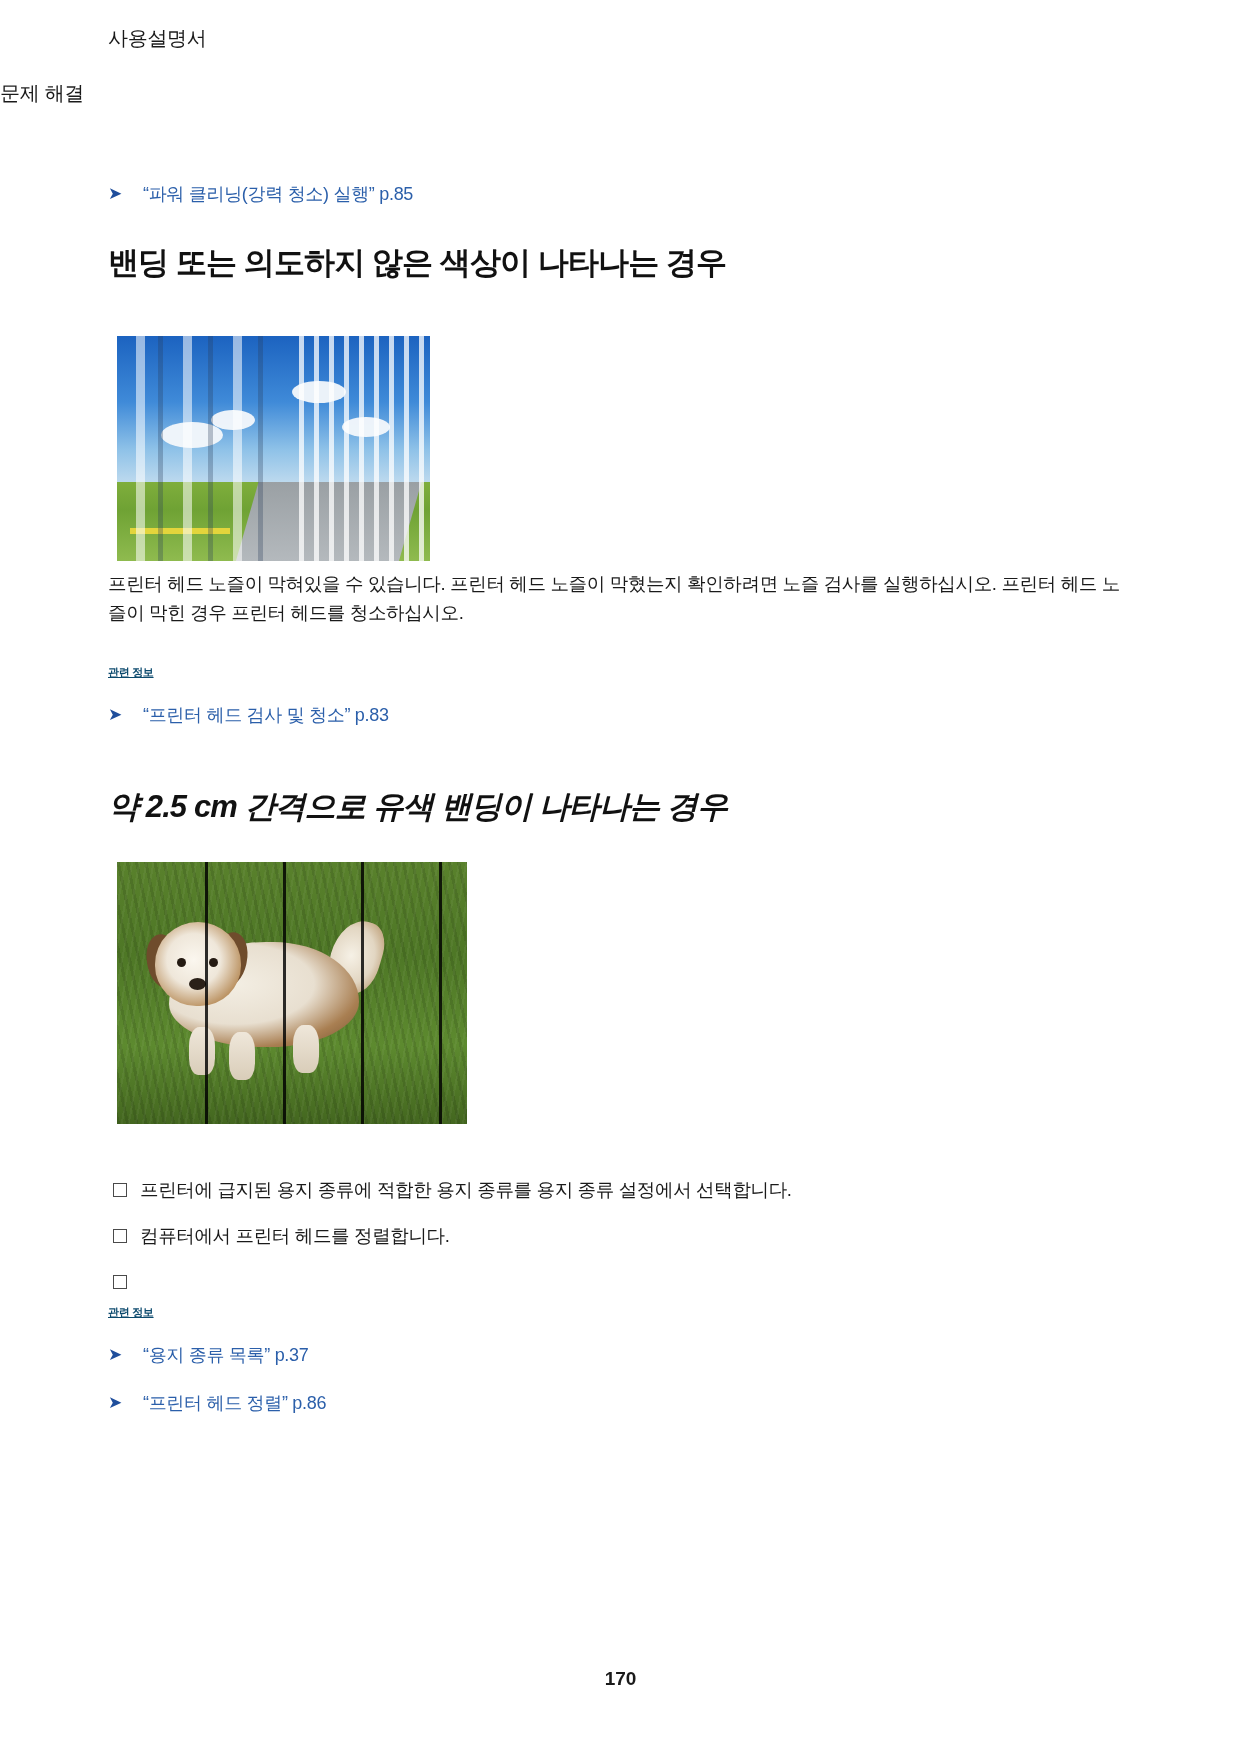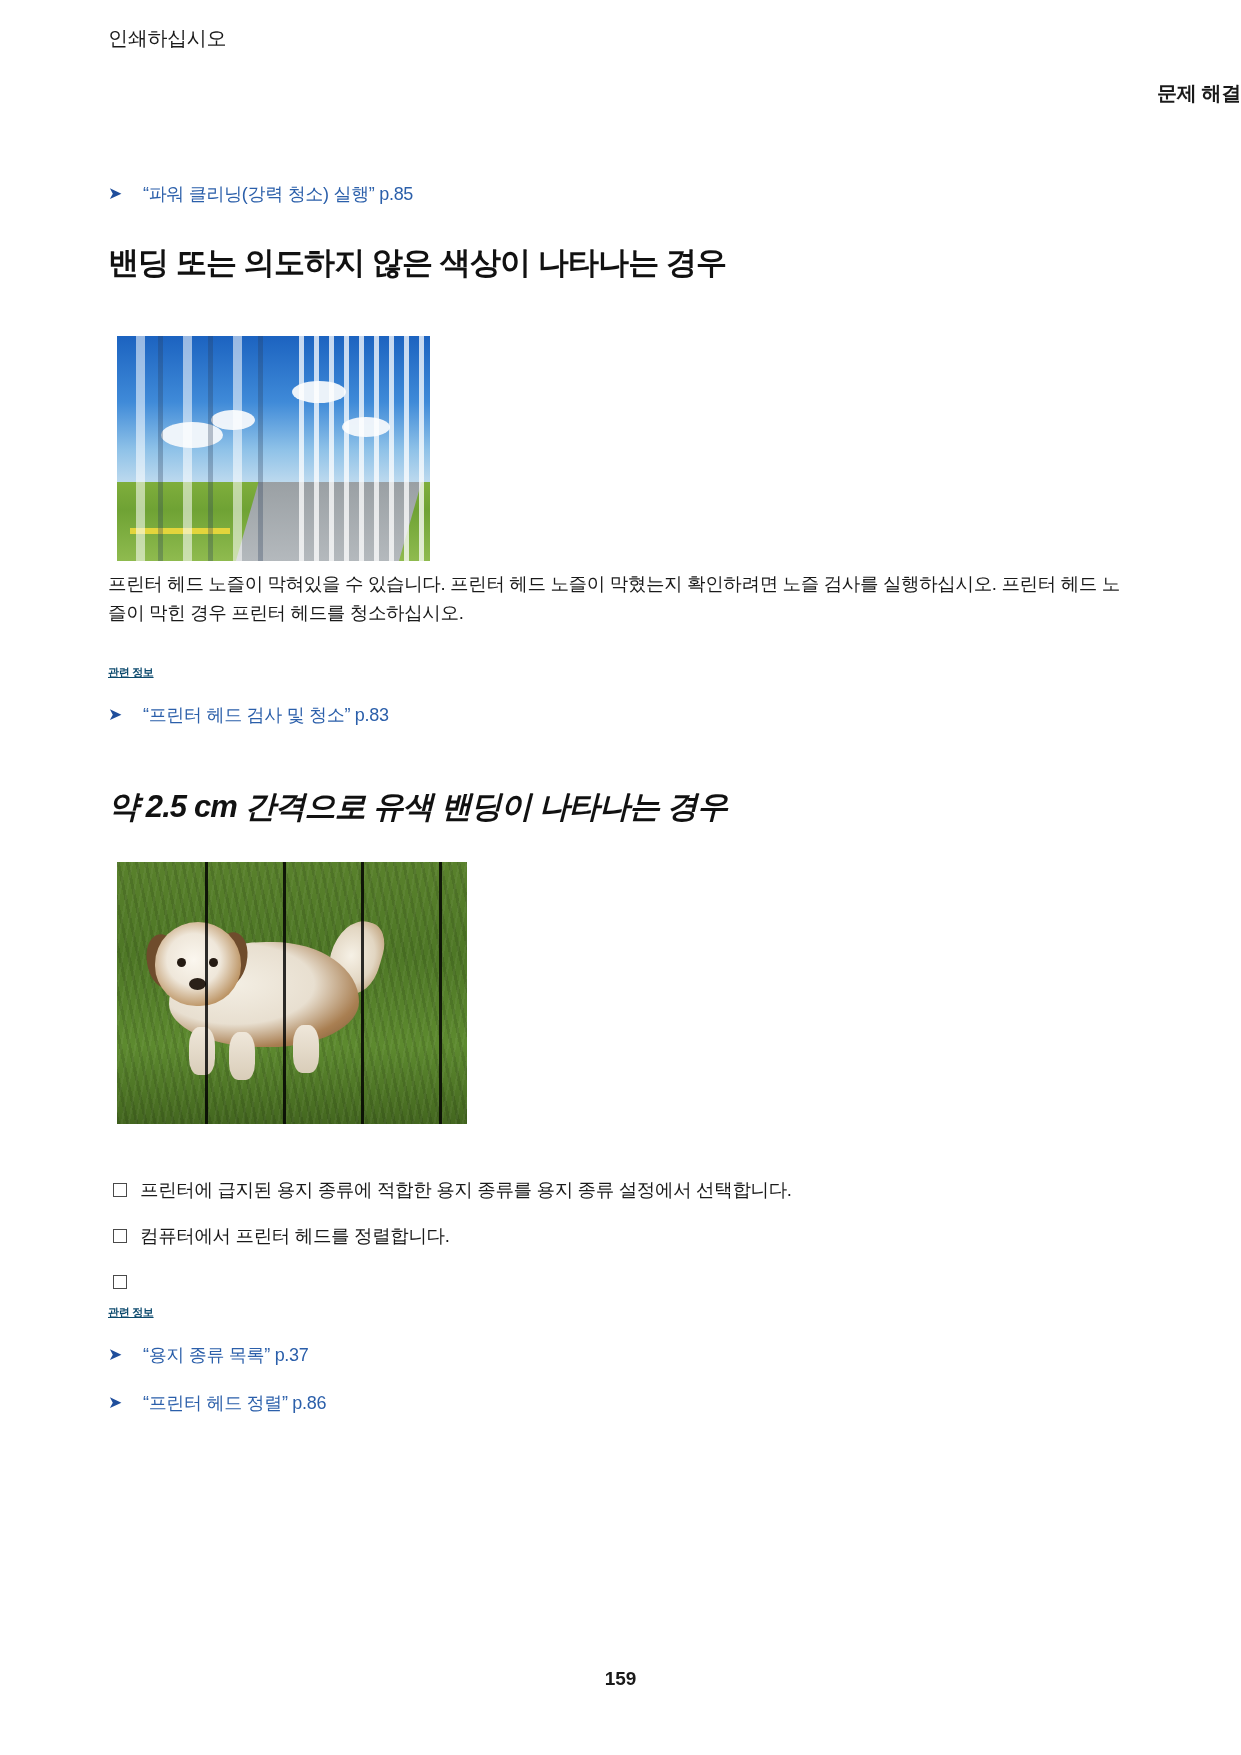--- a/index.html
+++ b/index.html
@@ -31,26 +31,25 @@
     top: 25px;
     font-size: 20px;
     letter-spacing: -0.3px;
     color: #1a1a1a;
   }
   .section-title {
     position: absolute;
     left: 0;
     right: 0;
     top: 80px;
-    text-align: right;
+    text-align: left;
     font-size: 20px;
-    font-weight: bold;
+    font-weight: normal;
     letter-spacing: -0.3px;
     color: #1a1a1a;
-    padding-left: 44px;
   }
 
   
   .link-row {
     position: absolute;
     display: flex;
     align-items: baseline;
     gap: 9px;
     font-size: 18px;
     letter-spacing: -0.3px;
@@ -282,21 +281,21 @@
     font-size: 19px;
     font-weight: bold;
     color: #1a1a1a;
   }
 </style>
 </head>
 <body>
 
 <div class="page">
 
-  <div class="doc-title">인쇄하십시오</div>
+  <div class="doc-title">사용설명서</div>
   <div class="section-title">문제 해결</div>
 
   <div class="link-row" style="left:108px; top:182px;">
     <span class="arrow-icon">➤</span>
     <span class="link-text">“파워 클리닝(강력 청소) 실행” p.85</span>
   </div>
 
   <div class="h1" style="top:242px;">밴딩 또는 의도하지 않은 색상이 나타나는 경우</div>
 
   <div class="fig1">
@@ -366,15 +365,15 @@
   <div class="link-row" style="left:108px; top:1343px;">
     <span class="arrow-icon">➤</span>
     <span class="link-text">“용지 종류 목록” p.37</span>
   </div>
 
   <div class="link-row" style="left:108px; top:1391px;">
     <span class="arrow-icon">➤</span>
     <span class="link-text">“프린터 헤드 정렬” p.86</span>
   </div>
 
-  <div class="page-number">159</div>
+  <div class="page-number">170</div>
 
 </div>
 
 </body></html>

